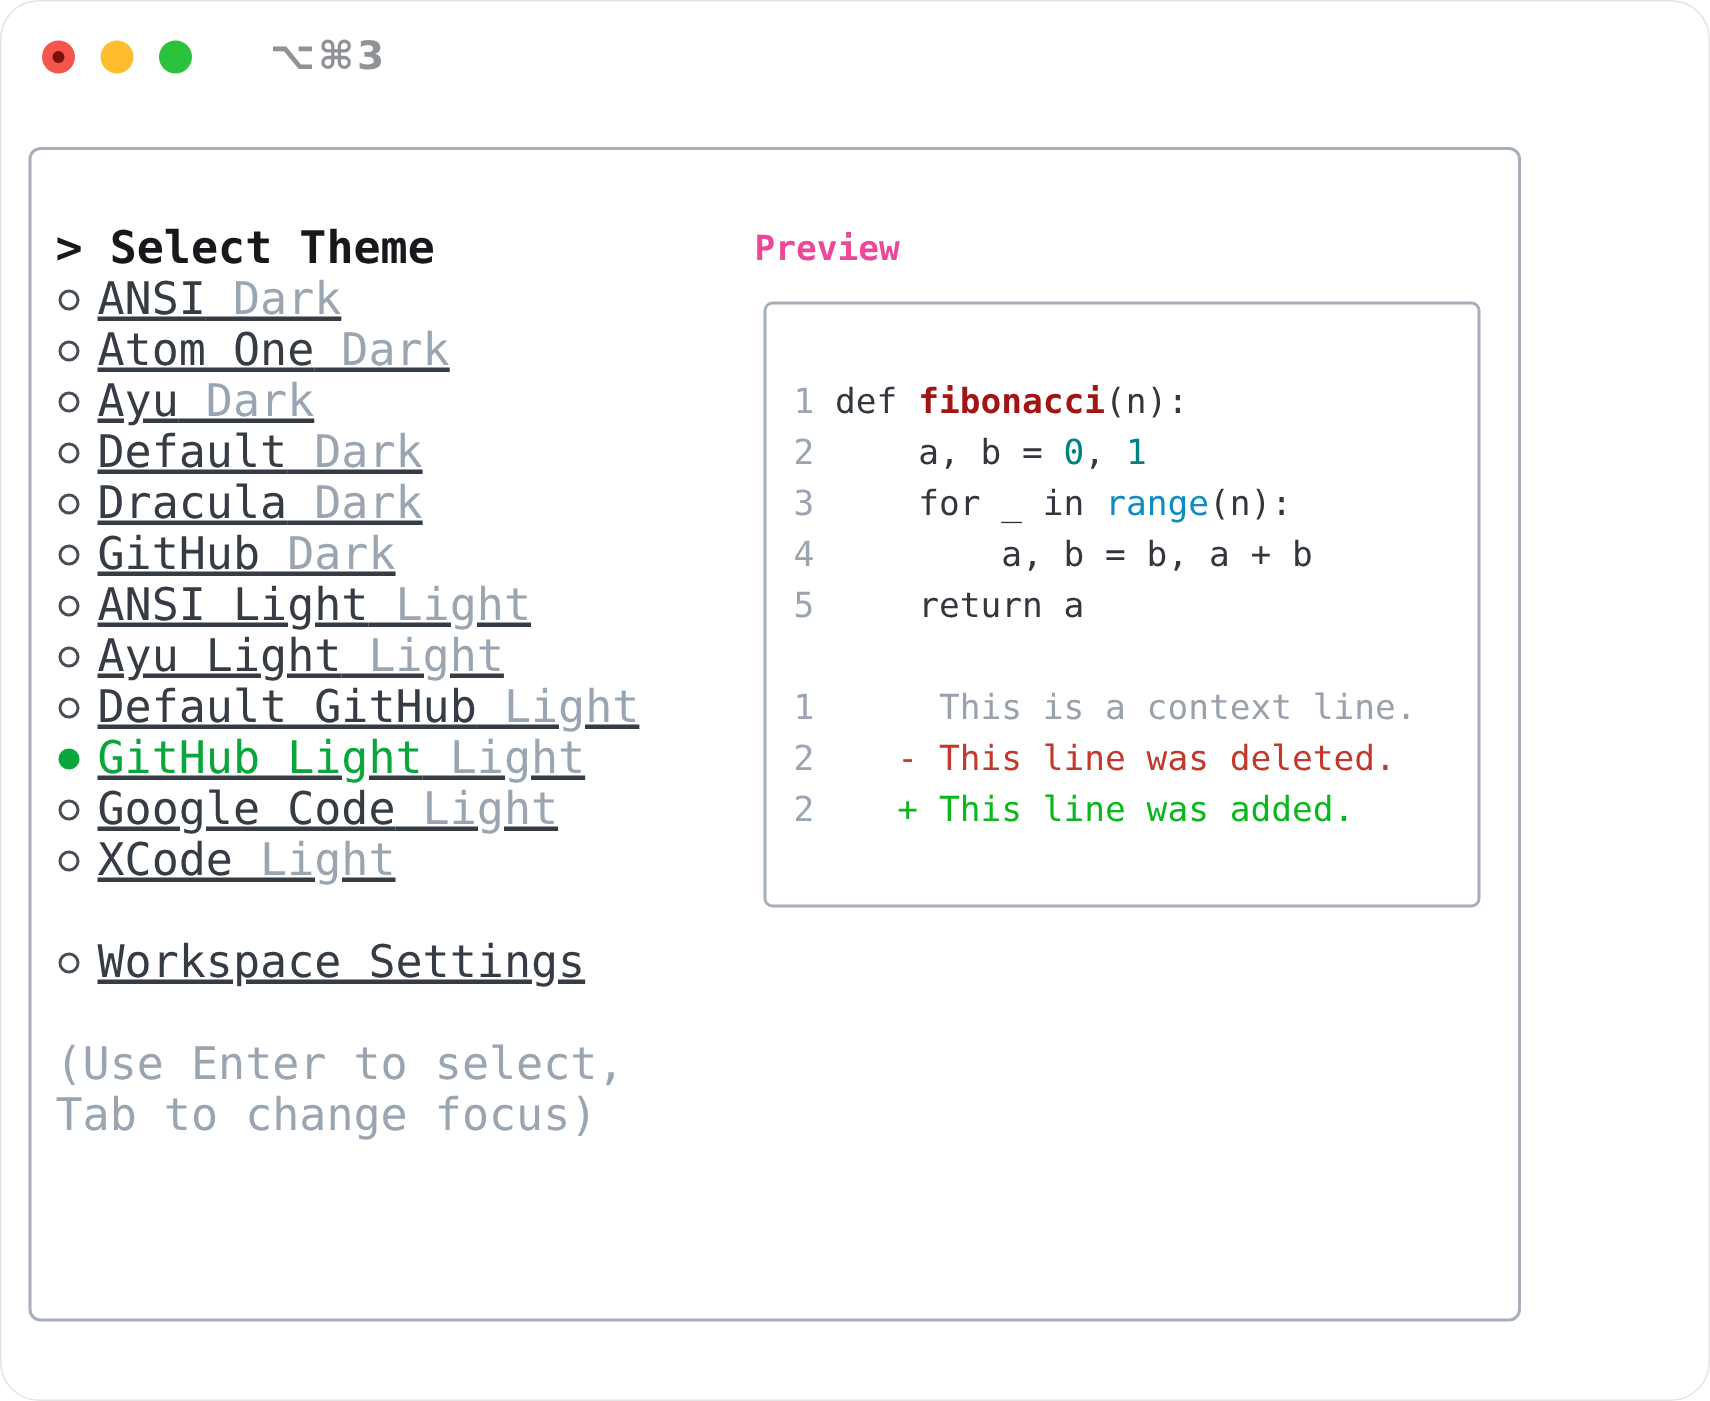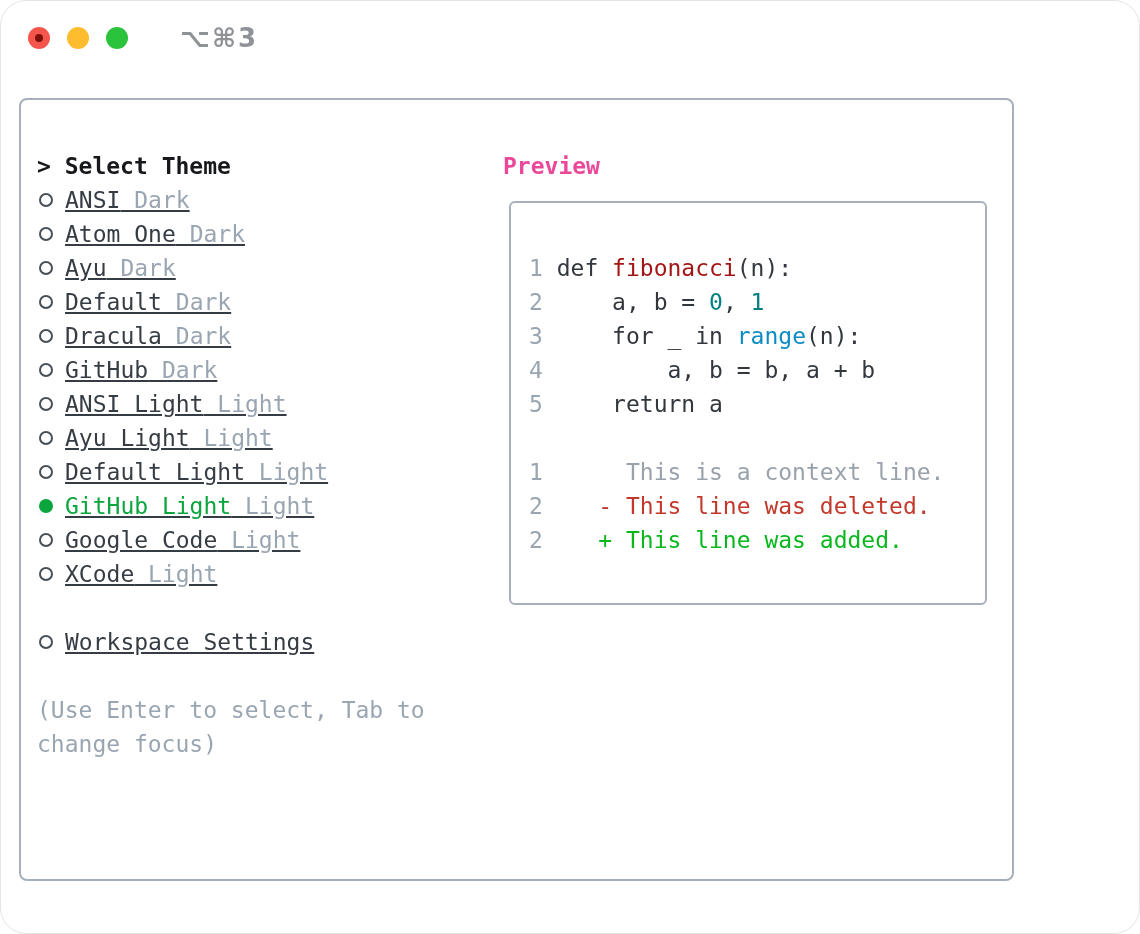--- a/index.html
+++ b/index.html
@@ -27,46 +27,46 @@
                line-height:22px; }
 
   
   .content-box {
     position:absolute; left:18px; top:97px; width:995px; height:783px;
     border:2px solid #a6afba; border-radius:8px; background:#ffffff;
   }
 
   
   .left-col { position:absolute; left:16px; top:49px; width:440px; }
-  .row { height:34px; line-height:34px; font-size:23px; white-space:pre;
+  .row { height:34px; line-height:34px; font-size:30px; white-space:pre;
          color:#363c44; position:relative; }
   .row.header { font-weight:bold; color:#16181b; }
   .row.item { padding-left:28px;text-decoration:underline; }
   .row.apply-header { padding-left:28px; color:#16181b; }
   .row.spacer { height:34px; }
   .bullet { position:absolute; left:2px; top:10px; width:14px; height:14px;
             border:2px solid #474e56; border-radius:50%; background:transparent; }
   .bullet.filled { background:var(--accent-green); border-color:var(--accent-green); }
   .tvariant { color:#9aa5b2; }
   .row.selected .tname { color:var(--accent-green); }
-  .hint { margin-top:34px; width:440px; font-size:23px; line-height:34px;
+  .hint { margin-top:34px; width:440px; font-size:30px; line-height:34px;
           color:#9aa5b2; white-space:normal; word-break:normal; }
 
   
   .preview-title { position:absolute; left:482px; top:49px; height:34px;
                    line-height:34px; font-size:23px; font-weight:bold; color:#ec4899; }
   .preview-box { position:absolute; left:488px; top:101px; width:478px; height:404px;
                  border:2px solid #a6afba; border-radius:6px; background:#ffffff; }
   .codewrap { position:absolute; left:18px; top:48px; font-size:23px;
               line-height:34px; white-space:pre; }
   .cl { height:34px; }
   .ln   { color:#9aa5b2; }
   .c-pl { color:#32373e; }
   .c-kw { color:#32373e; }
-  .c-fn { color:#a31414; }
+  .c-fn { color:#a31414;font-weight:bold; }
   .c-num{ color:#008080; }
   .c-bi { color:#0d8cc4; }
   .d-context { color:#99a1ab; }
   .d-deleted { color:#c2392b; }
   .d-added   { color:var(--added-green); }
 
   :root { --accent-green:#0aa53c; --added-green:#0ab81e; }
 </style>
 </head>
 <body>
@@ -88,21 +88,21 @@
       <div class="row header"><span>&gt;</span><span> </span><span>Select Theme</span></div>
       <div id="theme-list">
           <div class="row item"><span class="bullet"></span><span class="tname">ANSI</span><span class="tvariant"> Dark</span></div>
           <div class="row item"><span class="bullet"></span><span class="tname">Atom One</span><span class="tvariant"> Dark</span></div>
           <div class="row item"><span class="bullet"></span><span class="tname">Ayu</span><span class="tvariant"> Dark</span></div>
           <div class="row item"><span class="bullet"></span><span class="tname">Default</span><span class="tvariant"> Dark</span></div>
           <div class="row item"><span class="bullet"></span><span class="tname">Dracula</span><span class="tvariant"> Dark</span></div>
           <div class="row item"><span class="bullet"></span><span class="tname">GitHub</span><span class="tvariant"> Dark</span></div>
           <div class="row item"><span class="bullet"></span><span class="tname">ANSI Light</span><span class="tvariant"> Light</span></div>
           <div class="row item"><span class="bullet"></span><span class="tname">Ayu Light</span><span class="tvariant"> Light</span></div>
-          <div class="row item"><span class="bullet"></span><span class="tname">Default Light</span><span class="tvariant"> Light</span></div>
+          <div class="row item"><span class="bullet"></span><span class="tname">Default GitHub</span><span class="tvariant"> Light</span></div>
           <div class="row item selected"><span class="bullet filled"></span><span class="tname">GitHub Light</span><span class="tvariant"> Light</span></div>
           <div class="row item"><span class="bullet"></span><span class="tname">Google Code</span><span class="tvariant"> Light</span></div>
           <div class="row item"><span class="bullet"></span><span class="tname">XCode</span><span class="tvariant"> Light</span></div>
         </div>
       <div class="row spacer"></div>
       <div id="apply-list">
           <div class="row item"><span class="bullet"></span><span class="tname">Workspace Settings</span></div>
         </div>
       <div class="hint">(Use Enter to select, Tab to change focus)</div>
     </div>

